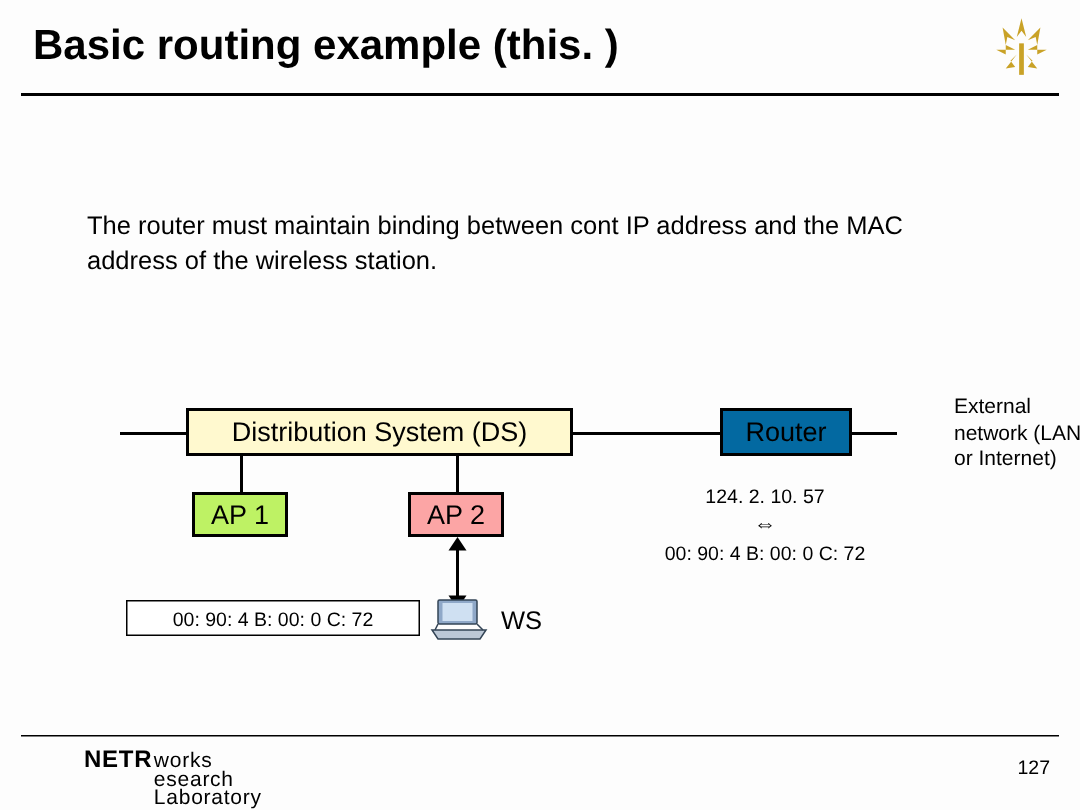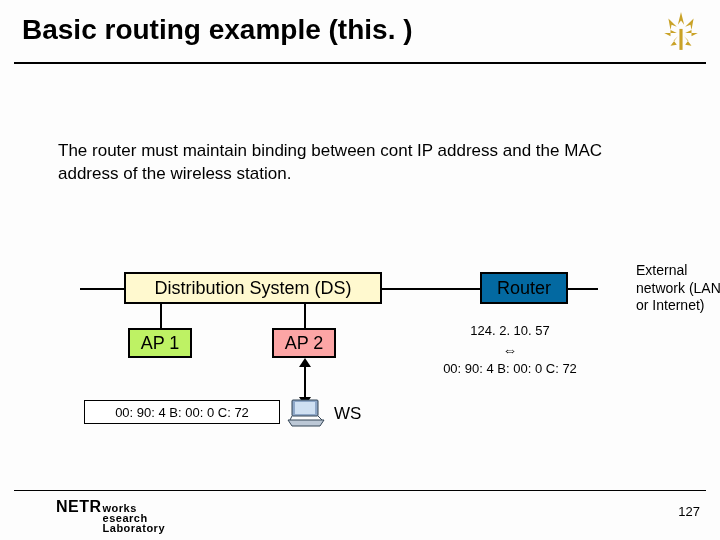--- a/index.html
+++ b/index.html
@@ -183,22 +183,22 @@
     top: 498px;
     font-size: 16px;
     font-weight: bold;
     letter-spacing: 0.5px;
     color: #000;
     display: flex;
     align-items: baseline;
     margin-left: 36px;
   }
   .footer-logo .sub {
-    font-size: 11px;
-    font-weight: bold;
+    font-size: 14px;
+    font-weight: normal;
     line-height: 0.9;
     margin-left: 1px;
     display: inline-block;
   }
   .page-num {
     position: absolute;
     right: 20px;
     top: 504px;
     font-size: 13px;
   }

